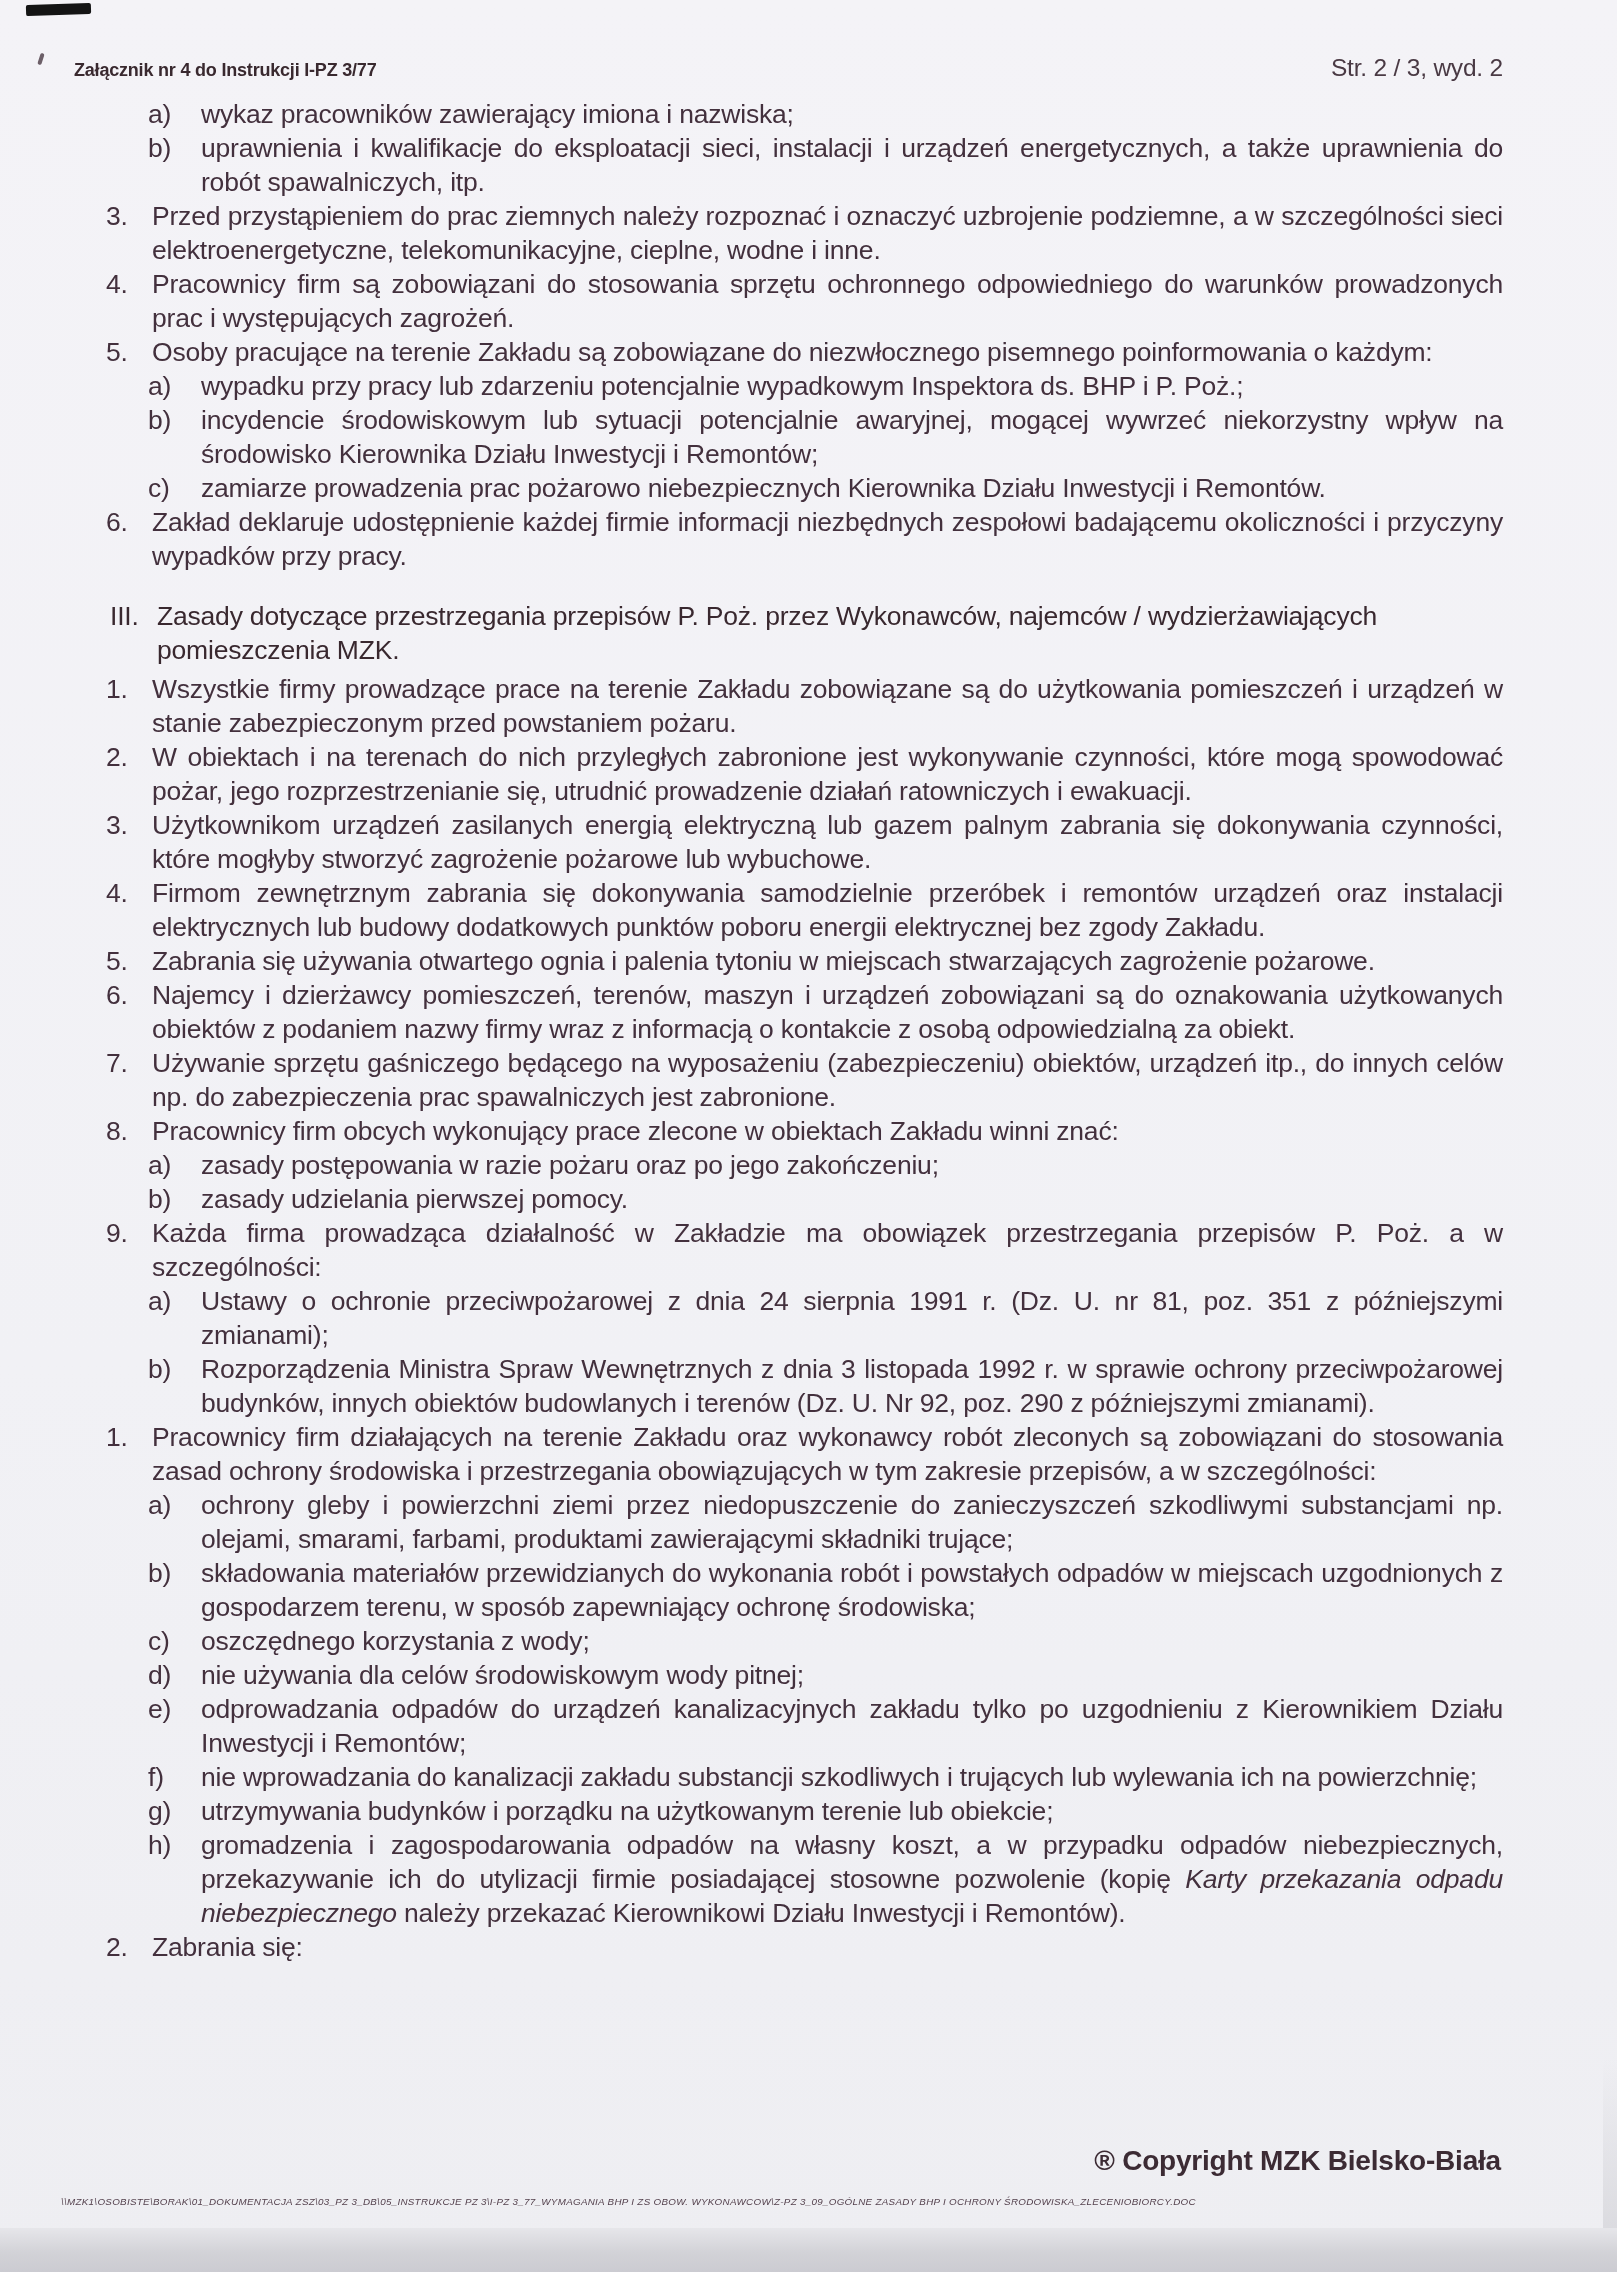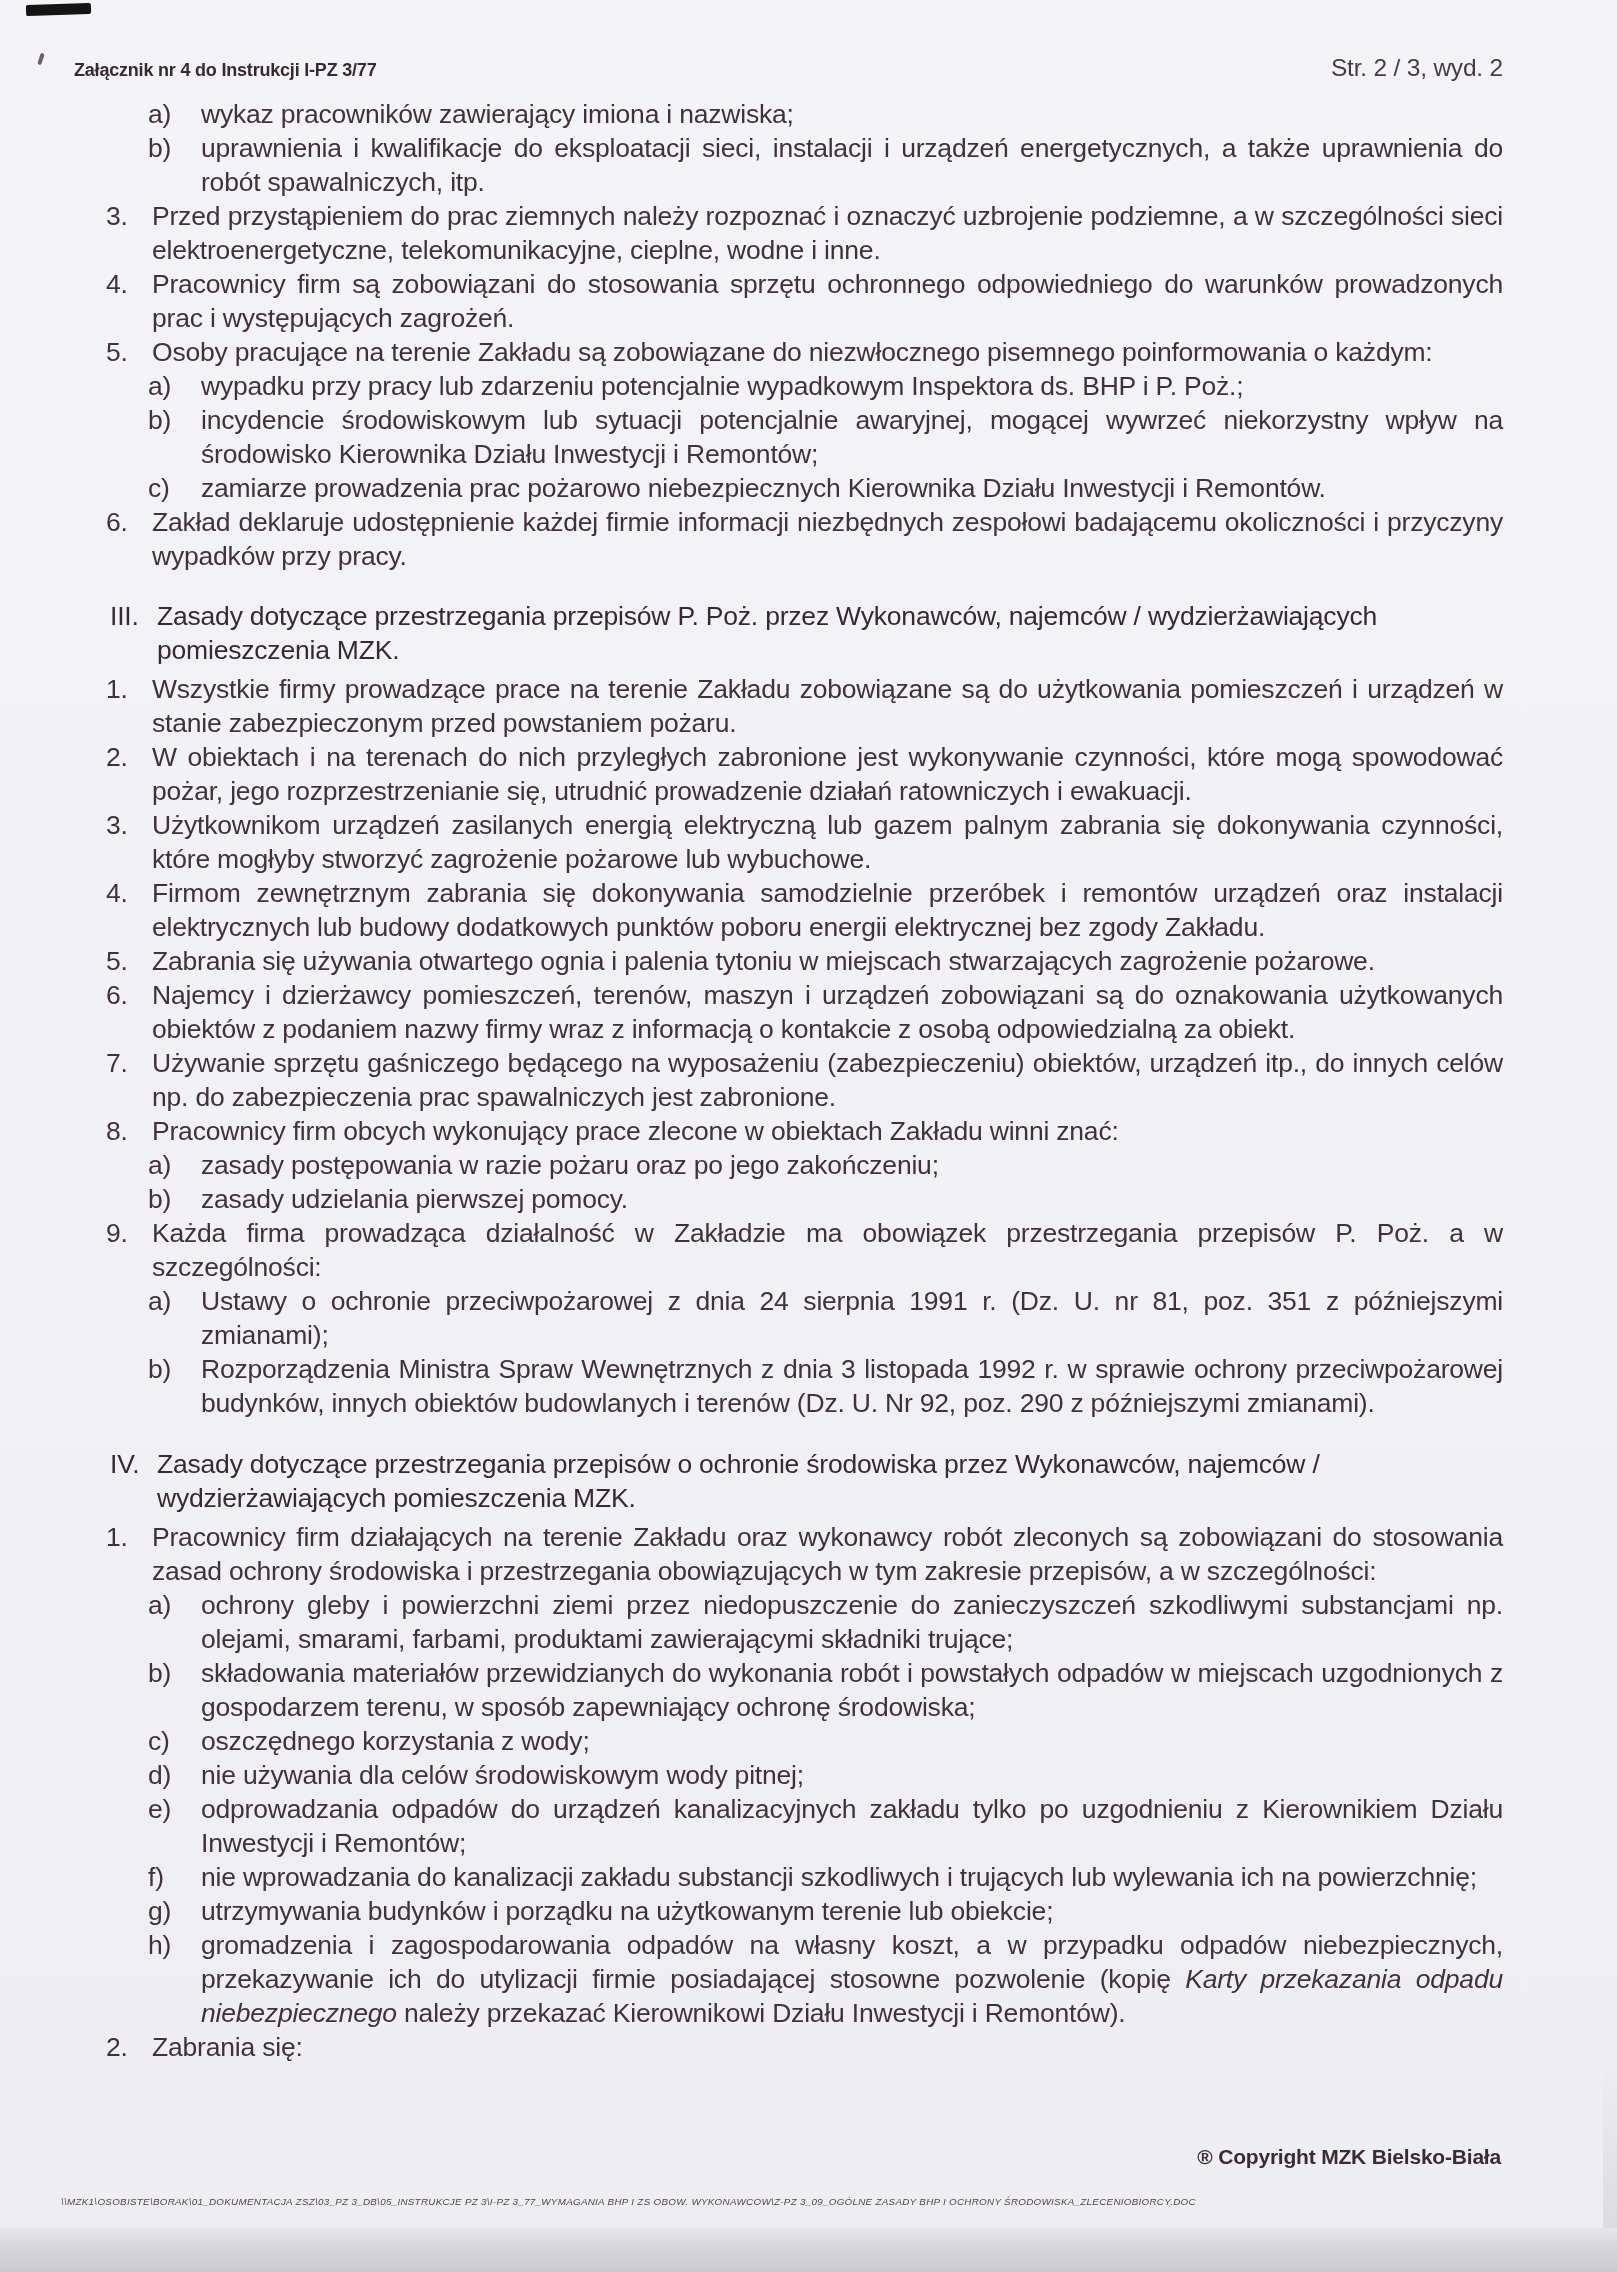--- a/index.html
+++ b/index.html
@@ -22,21 +22,21 @@
   .l1 > .mk{flex-basis:46px;}
   .l2{margin-left:74px;}
   .l2 > .mk{flex-basis:53px;}
   .tx{flex:1;text-align:justify;text-justify:inter-word;}
   .sec{display:flex;font-weight:normal;color:#39282f;margin:26.5px 0 4.9px 36px;}
   .sec .mk{flex:0 0 47px;}
   .sec .tx{flex:1;text-align:left;}
   em{font-style:italic;}
   .copyright{
     position:absolute;right:116px;top:2145px;
-    font-weight:bold;font-size:21px;color:#3c2b34;letter-spacing:-0.2px;
+    font-weight:bold;font-size:28px;color:#3c2b34;letter-spacing:-0.2px;
   }
   .filepath{
     position:absolute;left:61px;top:2196px;
     font-size:9.8px;letter-spacing:0.3px;color:#55424e;white-space:nowrap;font-style:italic;
   }
   .corner-mark{
     position:absolute;left:25.5px;top:3.9px;width:65px;height:10.8px;
     background:#141414;border-radius:2px;transform:rotate(-2deg);
   }
   .tick-mark{
@@ -154,24 +154,20 @@
     </div>
     <div class="li l2">
       <span class="mk">a)</span>
       <span class="tx">Ustawy o ochronie przeciwpożarowej z dnia 24 sierpnia 1991 r. (Dz. U. nr 81, poz. 351 z późniejszymi zmianami);</span>
     </div>
     <div class="li l2">
       <span class="mk">b)</span>
       <span class="tx">Rozporządzenia Ministra Spraw Wewnętrznych z dnia 3 listopada 1992 r. w sprawie ochrony przeciwpożarowej budynków, innych obiektów budowlanych i terenów (Dz. U. Nr 92, poz. 290 z późniejszymi zmianami).</span>
     </div>
 
-    <div class="sec">
-      <span class="mk">IV.</span>
-      <span class="tx">Zasady dotyczące przestrzegania przepisów o ochronie środowiska przez Wykonawców, najemców / wydzierżawiających pomieszczenia MZK.</span>
-    </div>
     <div class="li l1">
       <span class="mk">1.</span>
       <span class="tx">Pracownicy firm działających na terenie Zakładu oraz wykonawcy robót zleconych są zobowiązani do stosowania zasad ochrony środowiska i przestrzegania obowiązujących w tym zakresie przepisów, a w szczególności:</span>
     </div>
     <div class="li l2">
       <span class="mk">a)</span>
       <span class="tx">ochrony gleby i powierzchni ziemi przez niedopuszczenie do zanieczyszczeń szkodliwymi substancjami np. olejami, smarami, farbami, produktami zawierającymi składniki trujące;</span>
     </div>
     <div class="li l2">
       <span class="mk">b)</span>

